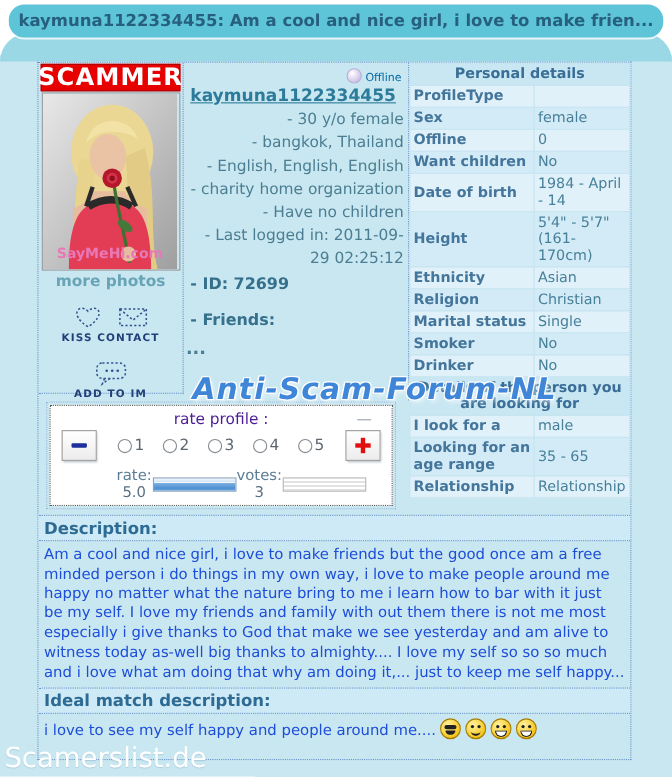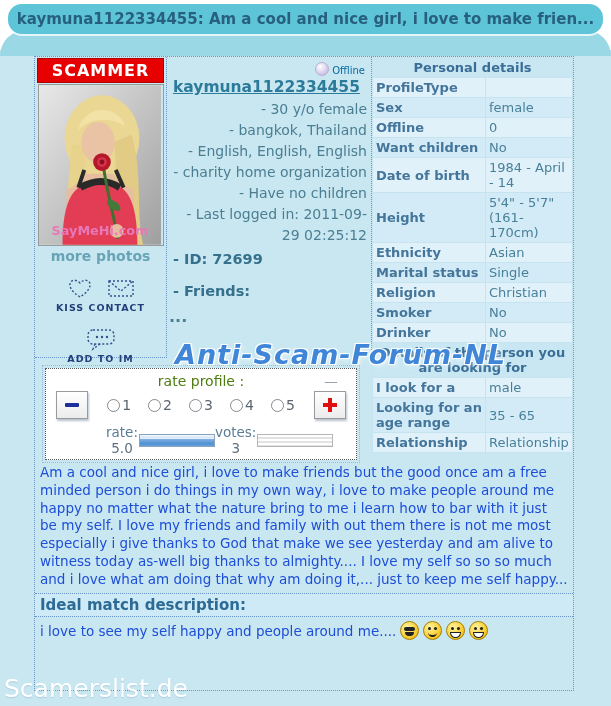--- a/index.html
+++ b/index.html
@@ -31,21 +31,21 @@
   }
   .top-row{display:flex;height:307px;}
   
   .photo-col{
     width:132px;box-sizing:border-box;border-right:1px dotted #6a93c9;
     border-bottom:1px dotted #6a93c9;height:301px;padding:1px 2px;
   }
   .banner{
     height:25px;background:#e60000;border:1px solid #b00000;box-sizing:border-box;
     display:flex;align-items:center;justify-content:center;
-    color:#ffffff;font-weight:bold;font-size:16px;letter-spacing:1px;
+    color:#ffffff;font-weight:bold;font-size:22px;letter-spacing:1px;
   }
   .photo-wrap{width:124px;margin:1px auto 0;line-height:0;border:1px solid #9a9a9a;}
   .more-photos{
     text-align:center;color:#68a4b6;font-weight:bold;font-size:14px;margin-top:2px;cursor:pointer;
   }
   .icon-row{margin-top:12px;text-align:center;}
   .icons{display:flex;justify-content:center;gap:14px;align-items:flex-end;}
   .icon-label{
     text-align:center;font-size:9.5px;font-weight:bold;color:#223f7a;
     letter-spacing:1px;margin-top:2px;
@@ -79,21 +79,21 @@
   td.tl{font-weight:bold;color:#44759b;width:106px;}
   td.tv{color:#48809a;}
   tbody.striped tr:nth-child(odd) td{background:#e0f1fa;}
   tbody.striped tr:nth-child(even) td{background:#d3ebf6;}
   
   .rate-box{
     margin:4px 0 0 10px;width:312px;height:92px;box-sizing:border-box;
     background:#ffffff;border:1px dotted #555;outline:1px dotted #9fb6d8;outline-offset:2px;
     padding:4px 10px 4px;position:relative;
   }
-  .rate-title{text-align:center;font-size:14px;color:#4d7c0f;}
+  .rate-title{text-align:center;font-size:14px;color:#4c1d95;}
   .collapse-dash{position:absolute;right:18px;top:4px;color:#9aa3ad;font-size:14px;cursor:pointer;}
   .ctl{display:flex;align-items:center;margin-top:2px;}
   .btn{
     width:30px;height:26px;background:linear-gradient(#ffffff,#ececec);
     border:1px solid #9a9a9a;box-shadow:1px 2px 2px #b9c2cc;
     display:flex;align-items:center;justify-content:center;cursor:pointer;
   }
   .minus-glyph{width:14px;height:4px;background:#1c2f9c;border-radius:1px;}
   .plus-glyph{position:relative;width:16px;height:16px;}
   .plus-glyph::before{content:"";position:absolute;left:6px;top:1px;width:4px;height:14px;background:#e01010;}
@@ -276,26 +276,26 @@
             </tr>
             <tr>
               <td class="tl">Height</td>
               <td class="tv">5'4" - 5'7" (161-170cm)</td>
             </tr>
             <tr>
               <td class="tl">Ethnicity</td>
               <td class="tv">Asian</td>
             </tr>
             <tr>
+              <td class="tl">Religion</td>
+              <td class="tv">Christian</td>
+            </tr>
+            <tr>
               <td class="tl">Marital status</td>
               <td class="tv">Single</td>
-            </tr>
-            <tr>
-              <td class="tl">Religion</td>
-              <td class="tv">Christian</td>
             </tr>
             <tr>
               <td class="tl">Smoker</td>
               <td class="tv">No</td>
             </tr>
             <tr>
               <td class="tl">Drinker</td>
               <td class="tv">No</td>
             </tr>
           </tbody>
@@ -366,20 +366,21 @@
       <div class="grp">
         <div class="lbls">
           <span class="lbl">votes:</span>
           <span class="num">3</span>
         </div>
         <div class="bar bar-votes"></div>
       </div>
     </div>
   </div>
 
+  <div class="sec-header first">Description:</div>
   <div class="sec-body desc-body">Am a cool and nice girl, i love to make friends but the good once am a free minded person i do things in my own way, i love to make people around me happy no matter what the nature bring to me i learn how to bar with it just be my self. I love my friends and family with out them there is not me most especially i give thanks to God that make we see yesterday and am alive to witness today as-well big thanks to almighty.... I love my self so so so much and i love what am doing that why am doing it,... just to keep me self happy...</div>
 
   <div class="sec-header">Ideal match description:</div>
   <div class="sec-body">
     <span>i love to see my self happy and people around me....</span><span><span class="smiley cool"></span><span class="smiley smile"></span><span class="smiley grin"></span><span class="smiley grin"></span></span>
   </div>
 
   <div class="wm-overlay">Anti-Scam-Forum-NL</div>
 </div>
 

